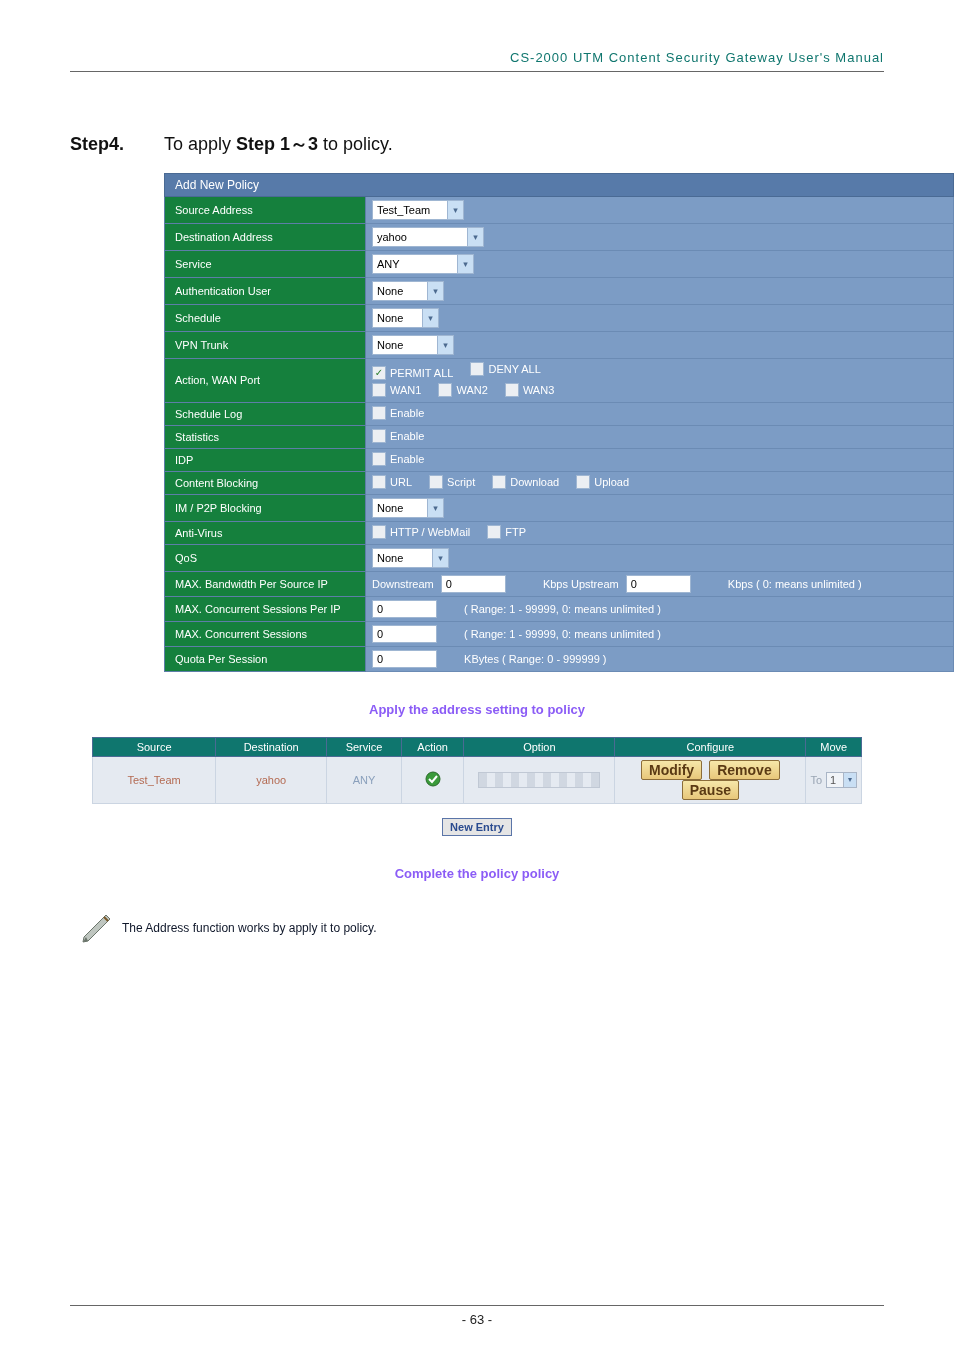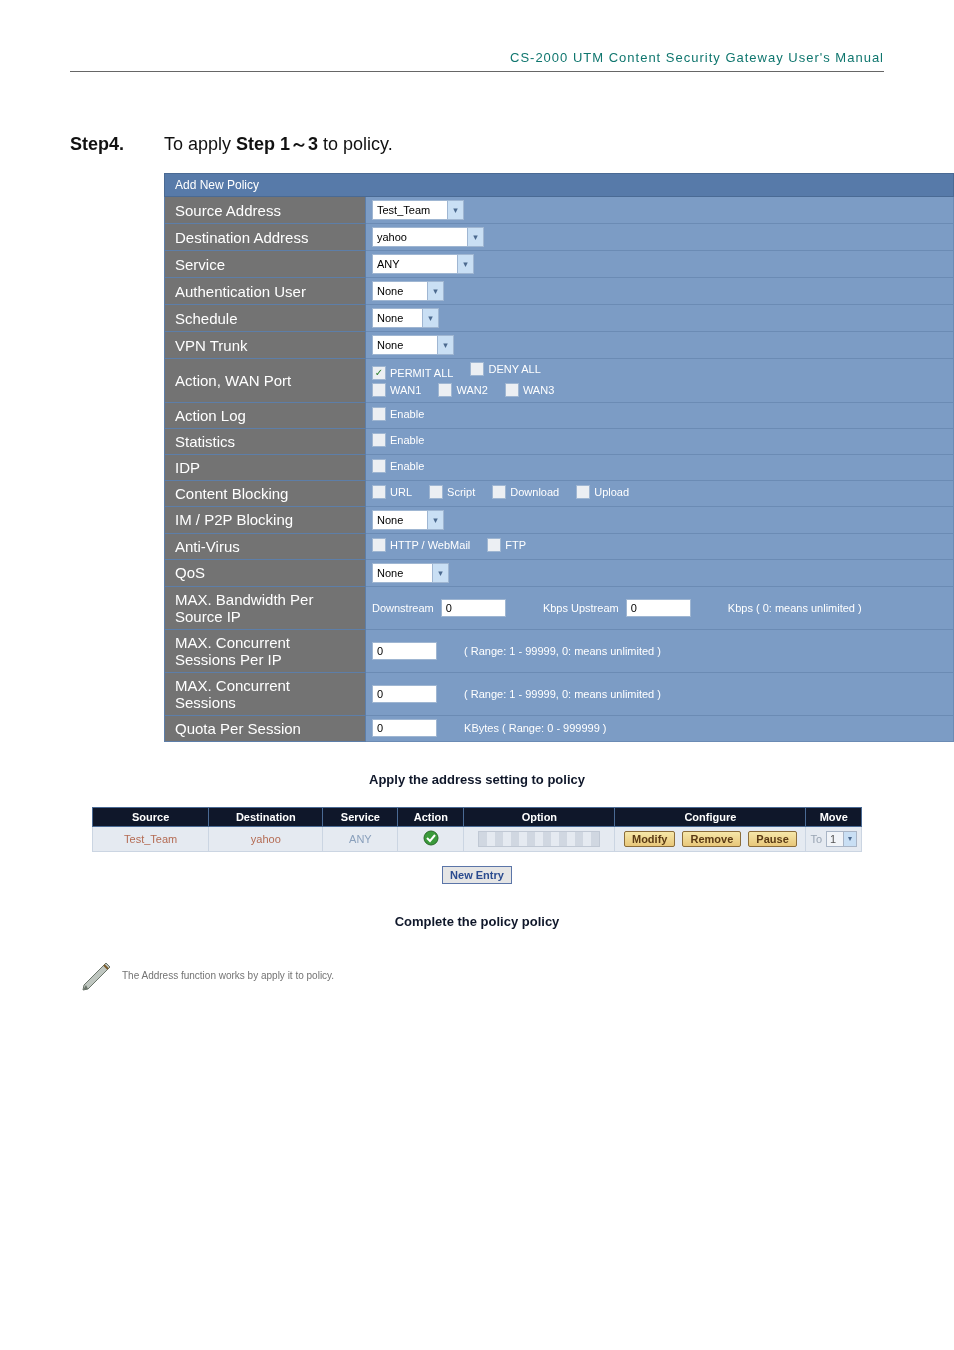--- a/index.html
+++ b/index.html
@@ -39,23 +39,23 @@
   .form-table th {
     background: #577aa9;
     color: #fff;
     text-align: left;
     font-weight: normal;
     font-size: 12px;
     padding: 4px 10px;
     border: 1px solid #4a6a94;
   }
   .form-table td.label-cell {
-    background: #737373;
+    background: #15803d;
     color: #fff;
-    font-size: 15px;
+    font-size: 11px;
     padding: 4px 10px;
     width: 180px;
     border: 1px solid #5d7ea8;
   }
   .form-table td.val-cell {
     background: #7c9cc5;
     color: #fff;
     font-size: 11px;
     padding: 3px 6px;
     border: 1px solid #6b8bb4;
@@ -105,52 +105,52 @@
     color: #000;
     height: 16px;
     padding: 0 4px;
     display: inline-flex;
     align-items: center;
     width: 55px;
     margin: 0 4px;
   }
   .caption {
     text-align: center;
-    color: #0f172a;
+    color: #8b5cf6;
     font-weight: bold;
     font-size: 13px;
     margin: 30px 0 20px 0;
   }
   .policy-table {
     width: 770px;
     margin: 0 auto;
     border-collapse: collapse;
   }
   .policy-table th {
-    background: #0f172a;
+    background: #0f766e;
     color: #fff;
     font-size: 11px;
-    font-weight: bold;
+    font-weight: normal;
     padding: 3px 0;
     border: 1px solid #4a6a94;
   }
   .policy-table td {
     background: #e5eaf1;
     font-size: 11px;
     padding: 3px 4px;
     text-align: center;
     border: 1px solid #cbd5e2;
     color: #b46b53;
   }
   .btn3d {
     display: inline-block;
     border: 1px solid #8b6d3a;
     background: linear-gradient(#f6e7a9, #e8c77a);
     color: #5a3a14;
-    font-size: 11px;
+    font-size: 14px;
     padding: 1px 7px;
     border-radius: 2px;
     margin: 0 2px;
     font-weight: bold;
   }
   .new-entry-wrap {
     text-align: center;
     margin: 14px 0 8px 0;
   }
   .new-entry-btn {
@@ -166,22 +166,22 @@
     display: flex;
     align-items: center;
     margin-top: 30px;
     margin-left: 10px;
   }
   .note-icon {
     width: 34px; height: 34px;
     margin-right: 8px;
   }
   .note-text {
-    color: #737373;
-    font-size: 10px;
+    color: #0f172a;
+    font-size: 12px;
   }
   .footer {
     margin-top: 360px;
     border-top: 1px solid #666;
     padding-top: 6px;
     text-align: center;
     font-size: 13px;
     color: #222;
   }
   .action-icon {
@@ -316,21 +316,21 @@
                 <span>WAN2</span>
               </span>
           <span class="chk">
                 <span class="box"></span>
                 <span>WAN3</span>
               </span>
         </div>
       </td>
     </tr>
     <tr>
-      <td class="label-cell">Action Log</td>
+      <td class="label-cell">Schedule Log</td>
       <td class="val-cell"><span class="chk">
               <span class="box"></span>
               <span>Enable</span>
             </span></td>
     </tr>
     <tr>
       <td class="label-cell">Statistics</td>
       <td class="val-cell"><span class="chk">
               <span class="box"></span>
               <span>Enable</span>

